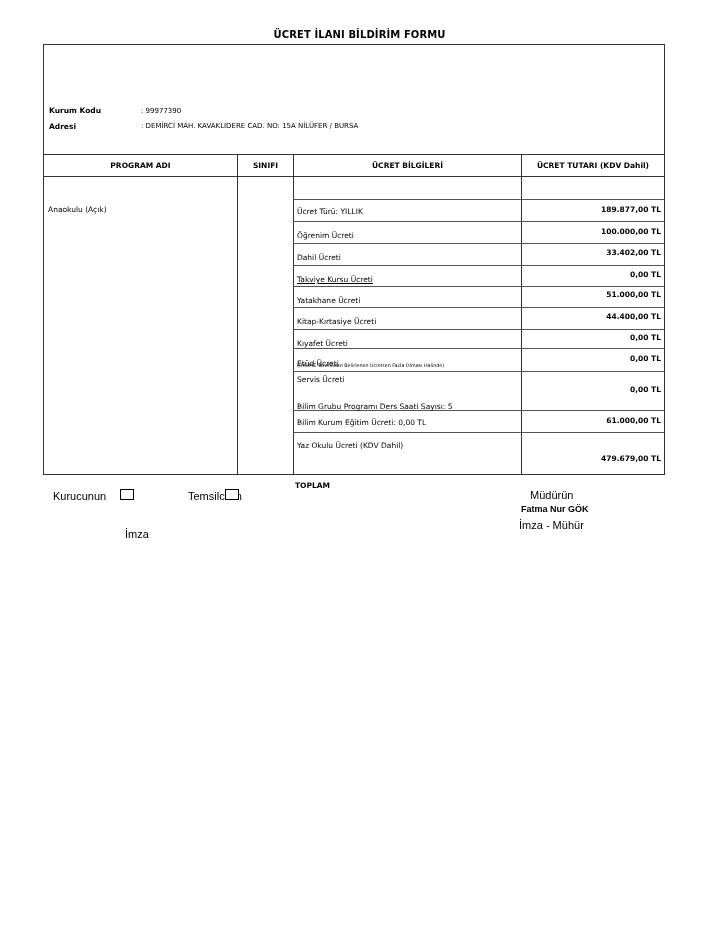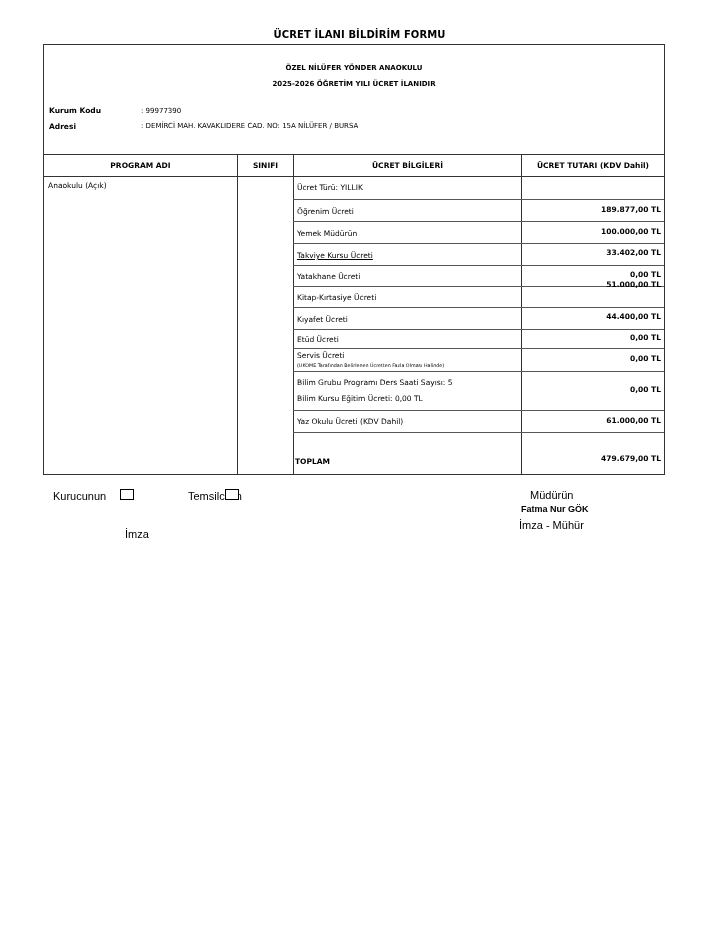--- a/index.html
+++ b/index.html
@@ -23,41 +23,39 @@
   .year-title { top: 35px; }
   .info-label { position: absolute; left: 5px; font-weight: bold; font-size: 7.5px; }
   .info-value { position: absolute; left: 97px; font-size: 7px; }
   .hline { position: absolute; height: 1px; background: #333; }
   .hline-light { position: absolute; height: 1px; background: #555; }
   .vline { position: absolute; width: 1px; background: #333; }
   .th {
     position: absolute; top: 110px; height: 21px; line-height: 21px;
     text-align: center; font-weight: bold; font-size: 7.5px;
   }
-  .cell-text { position: absolute; font-size: 7.5px; white-space: nowrap; }
+  .cell-text { position: absolute; font-size: 7.5px; white-space: nowrap; margin-top: 24px; }
   .cell-small { position: absolute; font-size: 4.8px; white-space: nowrap; }
   .amount {
     position: absolute; right: 3px; font-weight: bold; font-size: 7.5px;
     text-align: right; white-space: nowrap;
   }
   .sig-text { position: absolute; font-family: "Liberation Sans", sans-serif; font-size: 11px; }
   .sig-small { position: absolute; font-family: "Liberation Sans", sans-serif; font-size: 9px; font-weight: bold; }
   .checkbox {
     position: absolute; width: 12px; height: 9px; border: 1px solid #000;
     background: #fff;
   }
 </style>
 </head>
 <body>
 
 <div class="form-title">ÜCRET İLANI BİLDİRİM FORMU</div>
 
 <div class="outer">
-  <div class="school-name">ÖZEL NİLÜFER YÖNDER ANAOKULU</div>
-  <div class="year-title">2025-2026 ÖĞRETİM YILI ÜCRET İLANIDIR</div>
 
   <div class="info-label" style="top:61px;">Kurum Kodu</div>
   <div class="info-value" style="top:62px;">:  99977390</div>
   <div class="info-label" style="top:77px;">Adresi</div>
   <div class="info-value" style="top:77px;">:  DEMİRCİ MAH. KAVAKLIDERE CAD.  NO: 15A NİLÜFER / BURSA</div>
 
   <div class="hline" style="left:0; top:109px; width:620px;"></div>
   <div class="hline" style="left:0; top:131px; width:620px;"></div>
 
   <div class="vline" style="left:193px; top:109px; height:320px;"></div>
@@ -81,44 +79,44 @@
   <div class="hline-light" style="left:249px; top:303px; width:371px;"></div>
   <div class="hline-light" style="left:249px; top:326px; width:371px;"></div>
   <div class="hline-light" style="left:249px; top:365px; width:371px;"></div>
   <div class="hline-light" style="left:249px; top:387px; width:371px;"></div>
 
   <div class="cell-text" style="left:253px; top:138px;">Ücret Türü: YILLIK</div>
 
   <div class="cell-text" style="left:253px; top:162px;">Öğrenim Ücreti</div>
   <div class="amount" style="top:160px;">189.877,00 TL</div>
 
-  <div class="cell-text" style="left:253px; top:184px;">Yemek Müdürün</div>
+  <div class="cell-text" style="left:253px; top:184px;">Dahil Ücreti</div>
   <div class="amount" style="top:182px;">100.000,00 TL</div>
 
   <div class="cell-text" style="left:253px; top:206px;text-decoration:underline;">Takviye Kursu Ücreti</div>
   <div class="amount" style="top:203px;">33.402,00 TL</div>
 
   <div class="cell-text" style="left:253px; top:227px;">Yatakhane Ücreti</div>
   <div class="amount" style="top:225px;">0,00 TL</div>
 
   <div class="cell-text" style="left:253px; top:248px;">Kitap-Kırtasiye Ücreti</div>
-  <div class="amount" style="top:235px;">51.000,00 TL</div>
+  <div class="amount" style="top:245px;">51.000,00 TL</div>
 
   <div class="cell-text" style="left:253px; top:270px;">Kıyafet Ücreti</div>
   <div class="amount" style="top:267px;">44.400,00 TL</div>
 
   <div class="cell-text" style="left:253px; top:290px;">Etüd Ücreti</div>
   <div class="amount" style="top:288px;">0,00 TL</div>
 
   <div class="cell-text" style="left:253px; top:306px;">Servis Ücreti</div>
   <div class="cell-small" style="left:253px; top:318px;">(UKOME Tarafından Belirlenen Ücretten Fazla Olması Halinde)</div>
   <div class="amount" style="top:309px;">0,00 TL</div>
 
   <div class="cell-text" style="left:253px; top:333px;">Bilim Grubu Programı Ders Saati Sayısı: 5</div>
-  <div class="cell-text" style="left:253px; top:349px;">Bilim Kursu Eğitim Ücreti: 0,00 TL</div>
+  <div class="cell-text" style="left:253px; top:349px;">Bilim Kurum Eğitim Ücreti: 0,00 TL</div>
   <div class="amount" style="top:340px;">0,00 TL</div>
 
   <div class="cell-text" style="left:253px; top:372px;">Yaz Okulu Ücreti (KDV Dahil)</div>
   <div class="amount" style="top:371px;">61.000,00 TL</div>
 
   <div class="cell-text" style="left:251px; top:412px; font-weight:bold;">TOPLAM</div>
   <div class="amount" style="top:409px;">479.679,00 TL</div>
 </div>
 
 <div class="sig-text" style="left:53px; top:490px;">Kurucunun</div>

